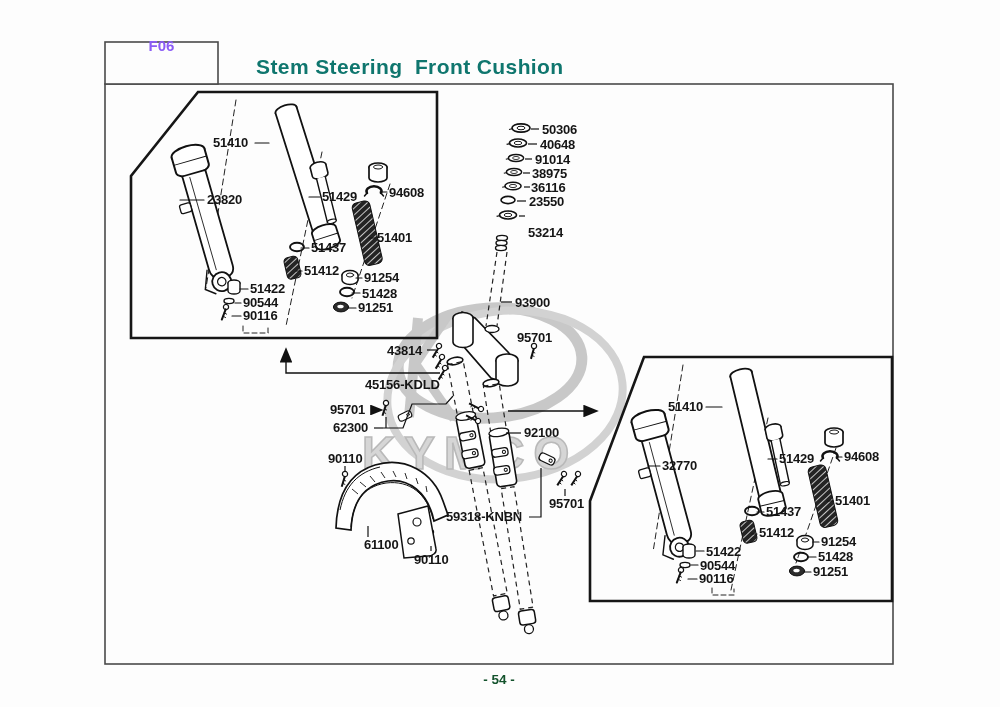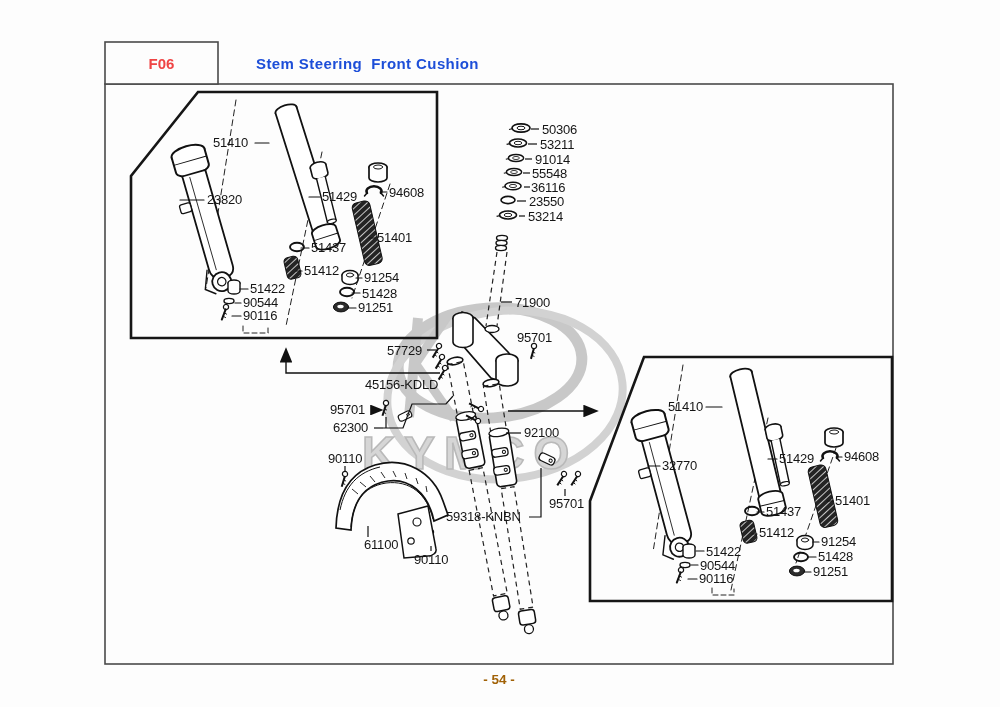--- a/index.html
+++ b/index.html
@@ -1,27 +1,27 @@
 <!DOCTYPE html>
 <html><head>
 <meta charset="utf-8">
 <style>
   html,body{margin:0;padding:0;background:#ffffff;}
   #page{position:relative;width:1000px;height:707px;background:#fdfdfd;overflow:hidden;
         font-family:"Liberation Sans","DejaVu Sans",sans-serif;color:#1a1a1a;}
   #art{position:absolute;left:0;top:0;}
-  .pl{position:absolute;font-size:13px;font-weight:400;letter-spacing:-0.2px;line-height:1;
+  .pl{position:absolute;font-size:13px;font-weight:700;letter-spacing:-0.2px;line-height:1;
       white-space:pre;color:#151515;}
-  .hdr-code{position:absolute;left:105px;top:42px;width:113px;height:42px;
+  .hdr-code{position:absolute;left:105px;top:24px;width:113px;height:42px;
       display:flex;align-items:center;justify-content:center;
-      font-size:15px;font-weight:700;color:#ef4444;}
-  .hdr-title{position:absolute;left:256px;top:55px;font-size:15px;font-weight:700;
-      letter-spacing:0.4px;white-space:pre;color:#1d4ed8;}
+      font-size:15px;font-weight:700;color:#8b5cf6;}
+  .hdr-title{position:absolute;left:256px;top:55px;font-size:21px;font-weight:700;
+      letter-spacing:0.4px;white-space:pre;color:#0f766e;}
   .pageno{position:absolute;left:459px;top:672px;width:80px;text-align:center;
-      font-size:13.5px;font-weight:700;color:#a16207;}
+      font-size:13.5px;font-weight:700;color:#14532d;}
 </style>
 </head>
 <body>
 
 <div id="page">
 
 <svg id="art" width="1000" height="707" viewBox="0 0 1000 707">
   <defs>
     <pattern id="coil" width="5" height="5" patternUnits="userSpaceOnUse" patternTransform="rotate(60)">
       <rect width="5" height="5" fill="#242424"></rect>
@@ -327,30 +327,30 @@
 <div class="pl" style="left:311px;top:241px">51437</div>
 <div class="pl" style="left:304px;top:264px">51412</div>
 <div class="pl" style="left:250px;top:282px">51422</div>
 <div class="pl" style="left:243px;top:296px">90544</div>
 <div class="pl" style="left:243px;top:309px">90116</div>
 <div class="pl" style="left:364px;top:271px">91254</div>
 <div class="pl" style="left:362px;top:287px">51428</div>
 <div class="pl" style="left:358px;top:301px">91251</div>
 
 <div class="pl" style="left:542px;top:123px">50306</div>
-<div class="pl" style="left:540px;top:138px">53211</div>
+<div class="pl" style="left:540px;top:138px">40648</div>
 <div class="pl" style="left:535px;top:153px">91014</div>
-<div class="pl" style="left:532px;top:167px">55548</div>
+<div class="pl" style="left:532px;top:167px">38975</div>
 <div class="pl" style="left:531px;top:181px">36116</div>
 <div class="pl" style="left:529px;top:195px">23550</div>
-<div class="pl" style="left:528px;top:210px">53214</div>
-
-<div class="pl" style="left:515px;top:296px">71900</div>
+<div class="pl" style="left:528px;top:226px">53214</div>
+
+<div class="pl" style="left:515px;top:296px">93900</div>
 <div class="pl" style="left:517px;top:331px">95701</div>
-<div class="pl" style="left:387px;top:344px">57729</div>
+<div class="pl" style="left:387px;top:344px">43814</div>
 <div class="pl" style="left:365px;top:378px">45156-KDLD</div>
 <div class="pl" style="left:330px;top:403px">95701</div>
 <div class="pl" style="left:333px;top:421px">62300</div>
 <div class="pl" style="left:328px;top:452px">90110</div>
 <div class="pl" style="left:364px;top:538px">61100</div>
 <div class="pl" style="left:414px;top:553px">90110</div>
 <div class="pl" style="left:446px;top:510px">59318-KNBN</div>
 <div class="pl" style="left:524px;top:426px">92100</div>
 <div class="pl" style="left:549px;top:497px">95701</div>
 

